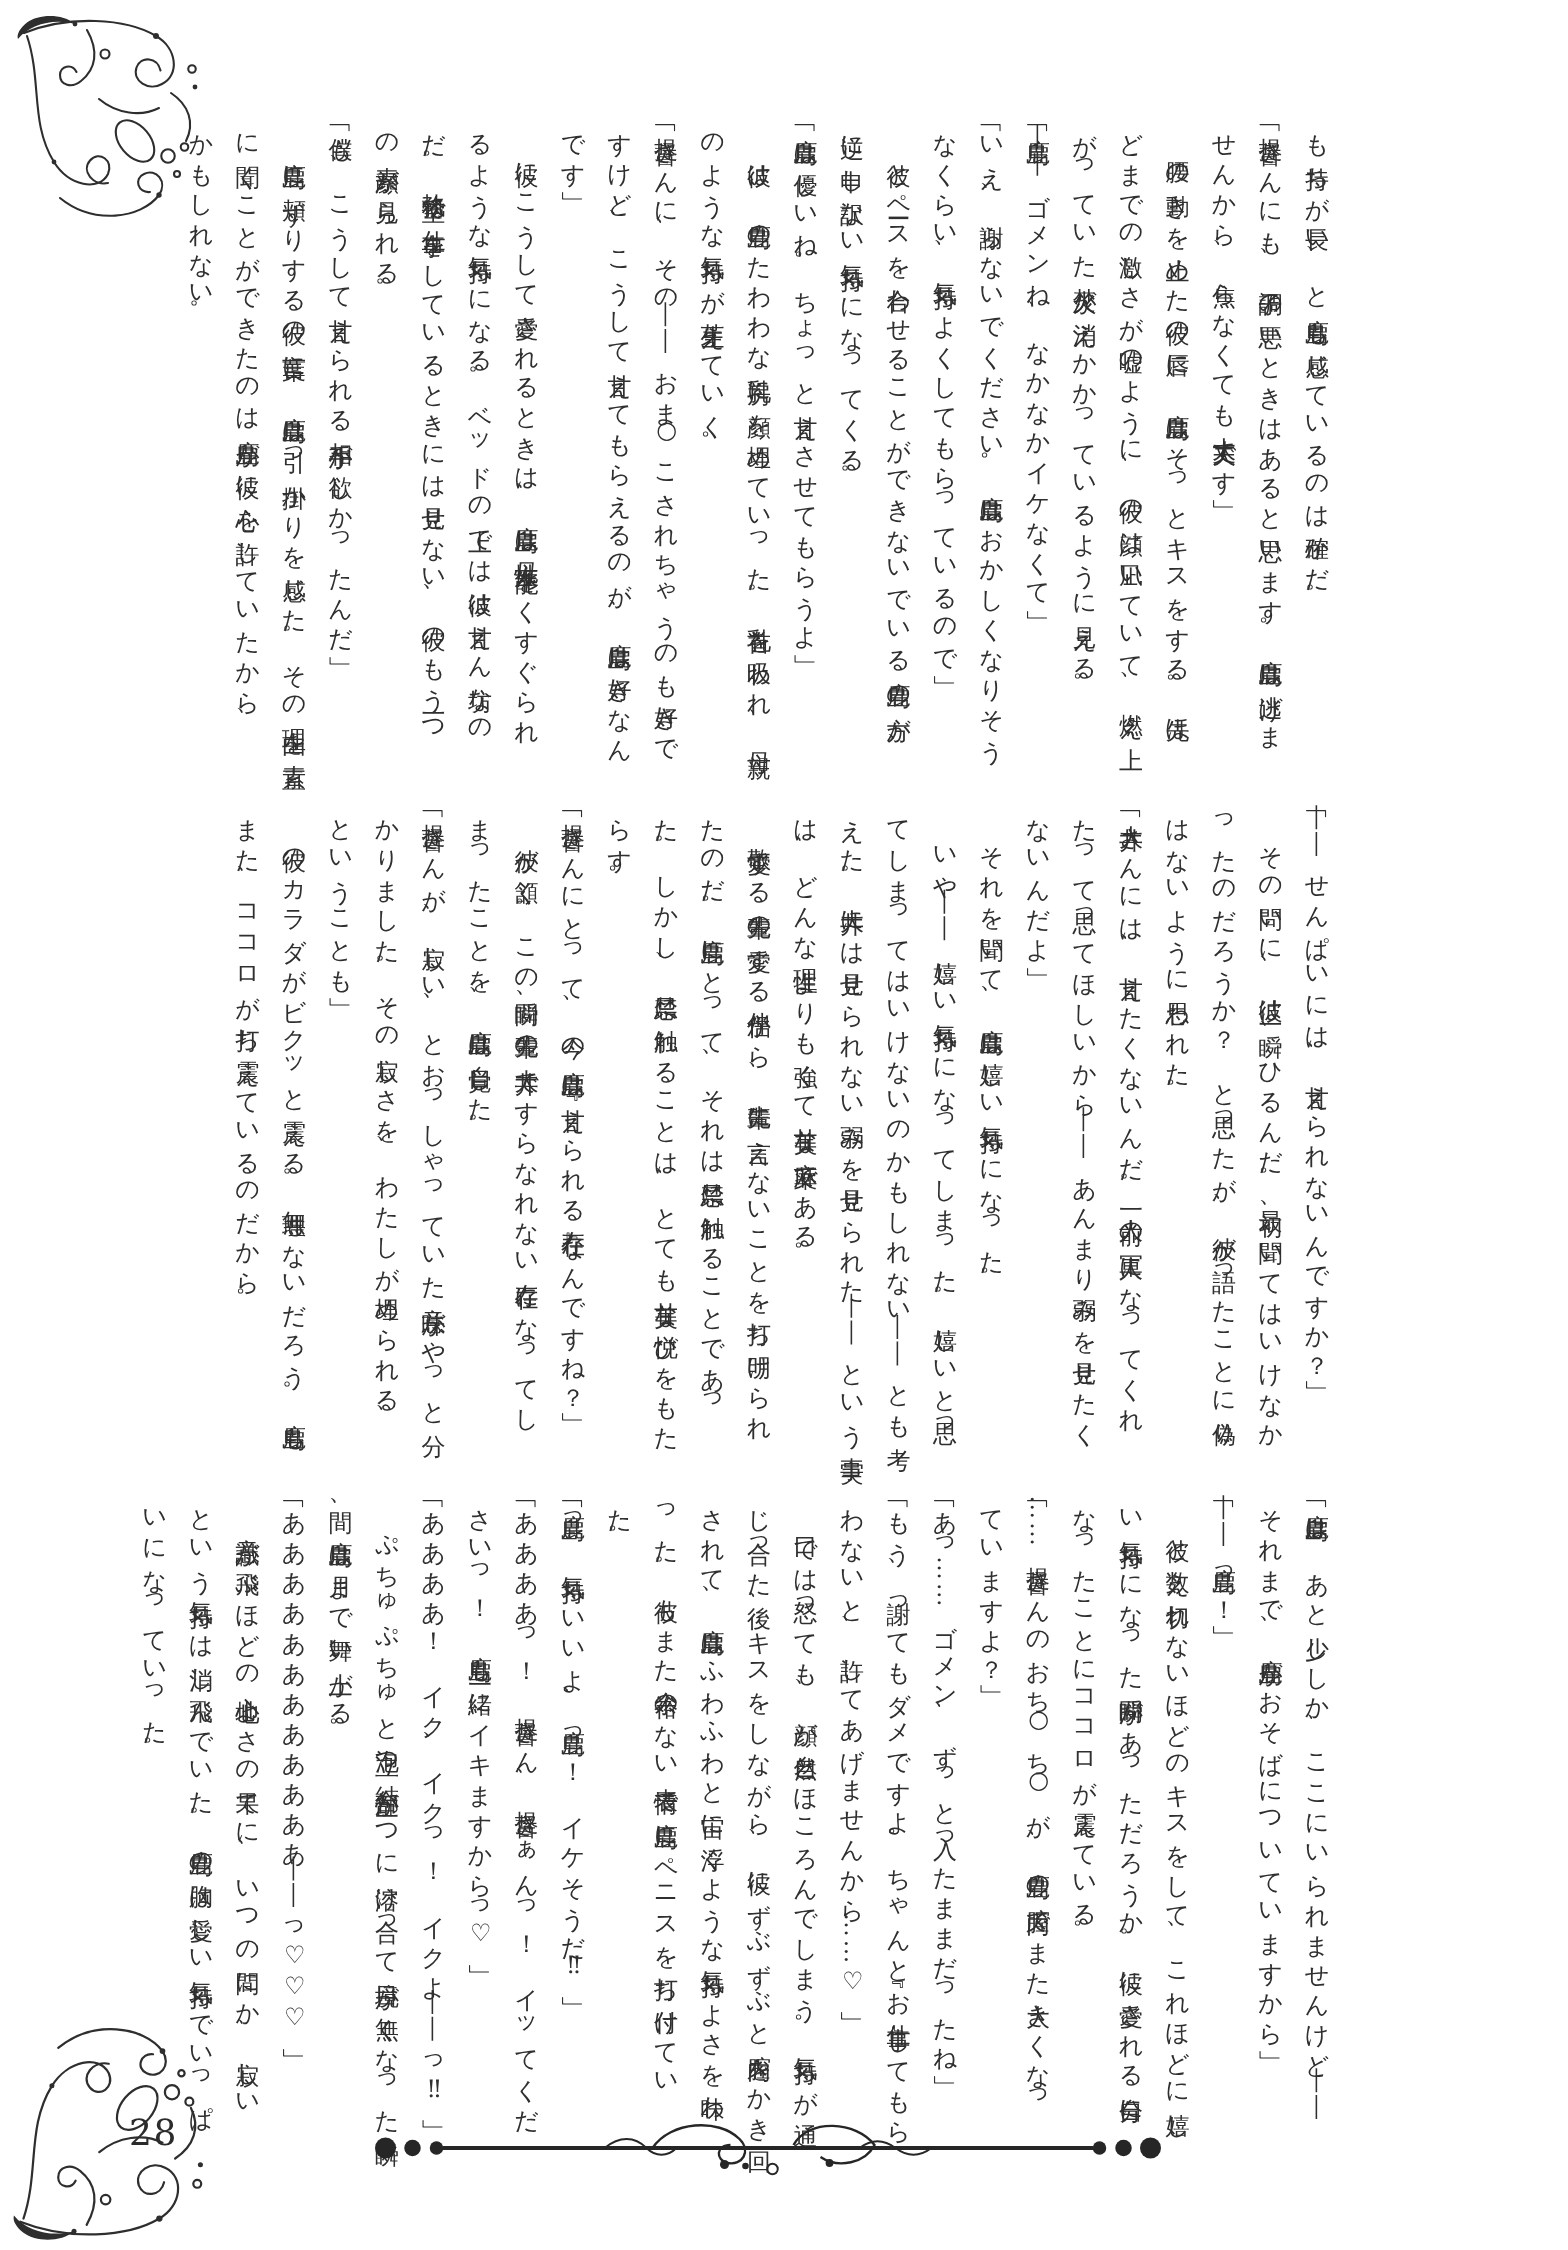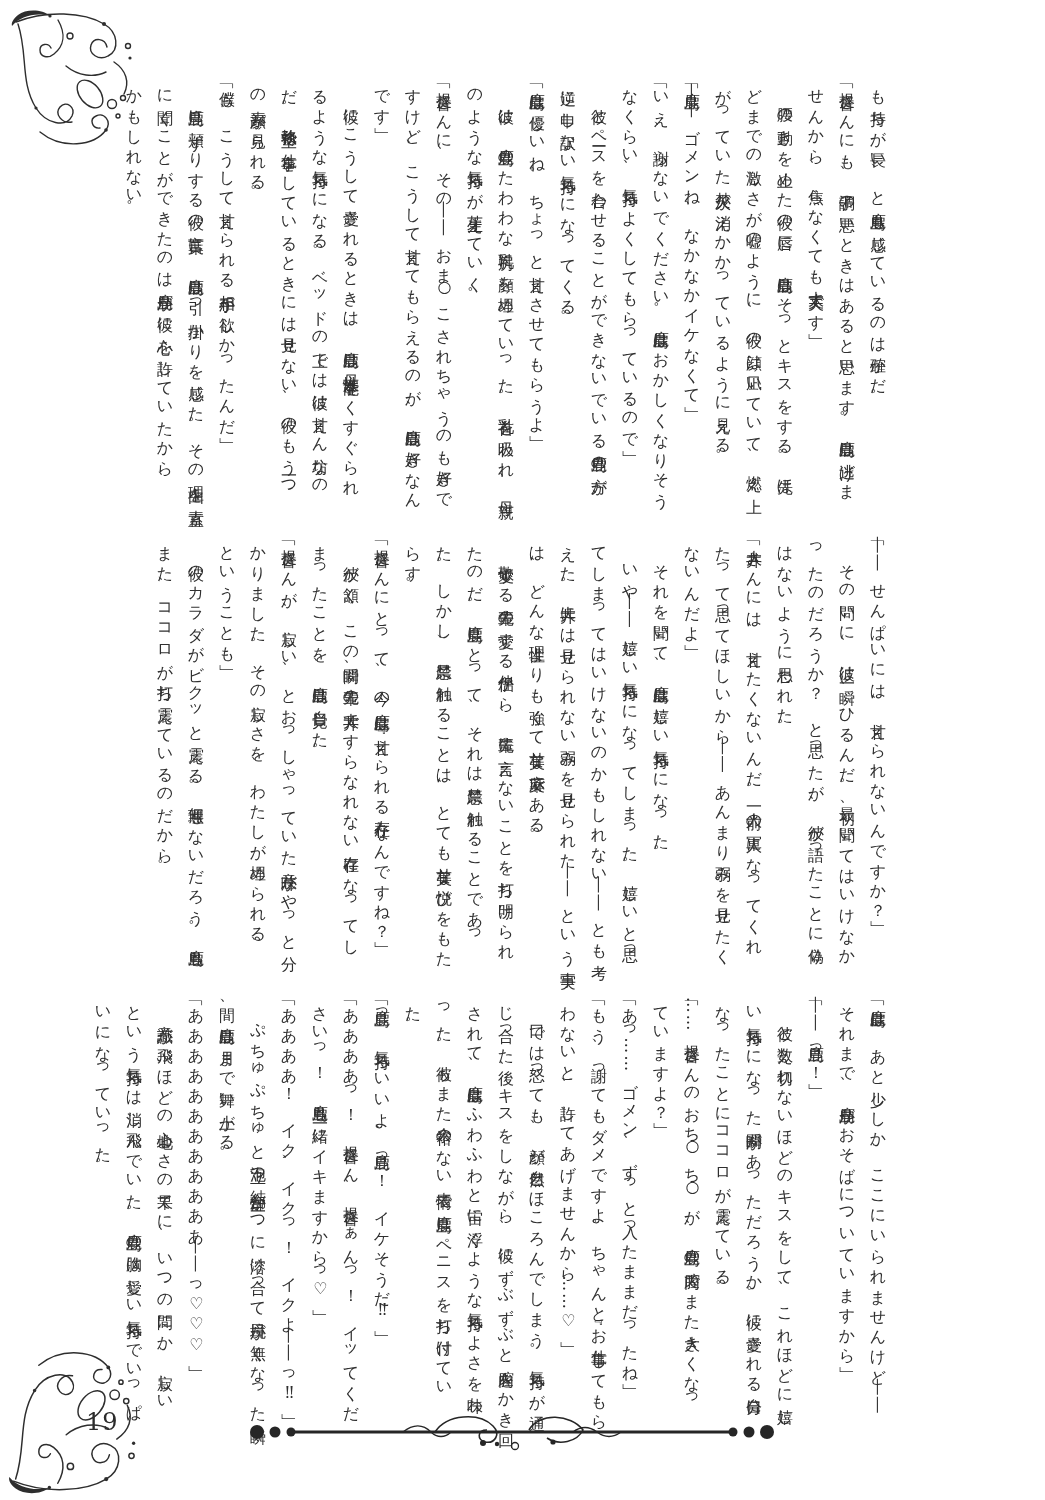--- a/index.html
+++ b/index.html
@@ -92,21 +92,21 @@
     <p class="para">「もう、謝ってもダメですよ。ちゃんと『お仕事』してもらわないと、許してあげませんから……♡」</p>
     <p class="para indent">口では怒っても、顔が自然とほころんでしまう。気持ちが通じ合った後、キスをしながら、彼にずぶずぶと膣内をかき回されて、鹿島はふわふわと宙に浮くような気持ちよさを味わった。彼もまた余裕のない表情で鹿島にペニスを打ち付けていた。</p>
     <p class="para">「鹿島っ、気持ちいいよ、鹿島っ！　イケそうだ‼」</p>
     <p class="para">「ああああっ！　提督さん、提督さぁんっ！　イッてくださいっ！　鹿島も一緒にイキますからっ♡」</p>
     <p class="para">「ああああ！　イク、イクっ！　イクよ――っ‼」</p>
     <p class="para indent">ぷちゅぷちゅと泡立つ結合部が一つに溶け合って境目が無くなった瞬間、鹿島は月まで舞い上がる。</p>
     <p class="para">「ああああああああああああ――っ♡♡♡」</p>
     <p class="para indent">意識が飛ぶほどの心地よさの果てに、いつの間にか、寂しいという気持ちは消し飛んでいた。鹿島の胸は愛しい気持ちでいっぱいになっていった。</p>
   </div>
 
-<span class="page-number">19</span>
+<span class="page-number">28</span>
 
 <svg class="divider" viewBox="0 0 530 48" aria-hidden="true">
   <g fill="#262626">
     <circle cx="10" cy="24" r="7"></circle>
     <circle cx="28" cy="24" r="5.5"></circle>
     <circle cx="44" cy="24" r="4.5"></circle>
     <circle cx="486" cy="24" r="4.5"></circle>
     <circle cx="502" cy="24" r="5.5"></circle>
     <circle cx="520" cy="24" r="7"></circle>
     <circle cx="236" cy="35" r="3"></circle>

